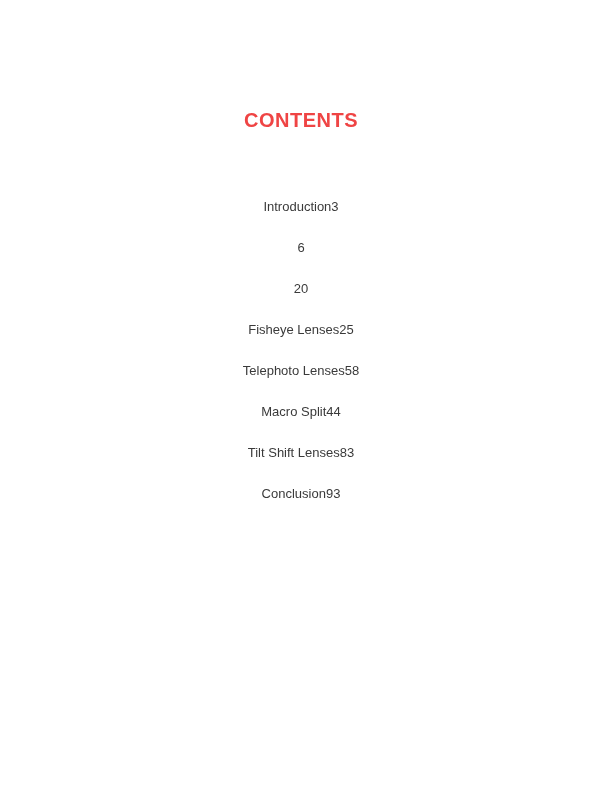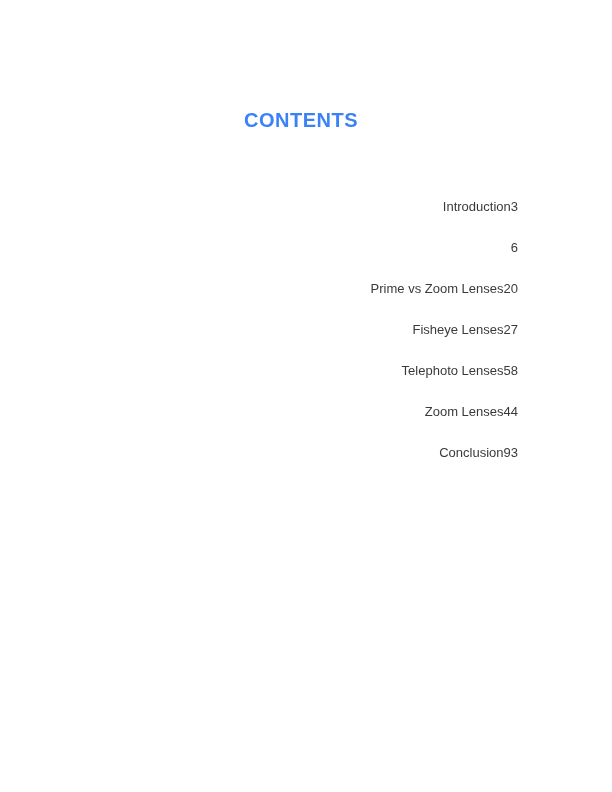--- a/index.html
+++ b/index.html
@@ -21,28 +21,28 @@
     top: 108px;
     width: 434px; 
   }
   .doc-title {
     margin: 0;
     font-size: 20px;
     line-height: 24px;
     font-weight: 700;
     letter-spacing: 0.5px;
     text-align: center;
-    color: #3b82f6;
+    color: #ef4444;
   }
   .toc {
     margin-top: 67px; 
   }
   .toc-row {
     display: flex;
-    justify-content: flex-end;
+    justify-content: center;
     align-items: baseline;
     height: 15px;
     line-height: 15px;
     margin-bottom: 26px; 
     font-size: 13px;
     color: #3a3a3a;
   }
   .toc-row:last-child {
     margin-bottom: 16px;
   }
@@ -65,42 +65,45 @@
   <div class="toc-row">
     <span class="toc-label">Introduction</span>
     <span class="toc-page-num">3</span>
   </div>
 
   <div class="toc-row">
     <span class="toc-page-num">6</span>
   </div>
 
   <div class="toc-row">
-    <span class="toc-label">Prime vs Zoom Lenses</span>
     <span class="toc-page-num">20</span>
   </div>
 
   <div class="toc-row">
     <span class="toc-label">Fisheye Lenses</span>
-    <span class="toc-page-num">27</span>
+    <span class="toc-page-num">25</span>
   </div>
 
 
 
   <div class="toc-row">
     <span class="toc-label">Telephoto Lenses</span>
     <span class="toc-page-num">58</span>
   </div>
 
   <div class="toc-row">
-    <span class="toc-label">Zoom Lenses</span>
+    <span class="toc-label">Macro Split</span>
     <span class="toc-page-num">44</span>
   </div>
 
 
+  <div class="toc-row">
+    <span class="toc-label">Tilt Shift Lenses</span>
+    <span class="toc-page-num">83</span>
+  </div>
 
   <div class="toc-row">
     <span class="toc-label">Conclusion</span>
     <span class="toc-page-num">93</span>
   </div>
 </div>
   </div>
 </div>
 
 </body></html>

